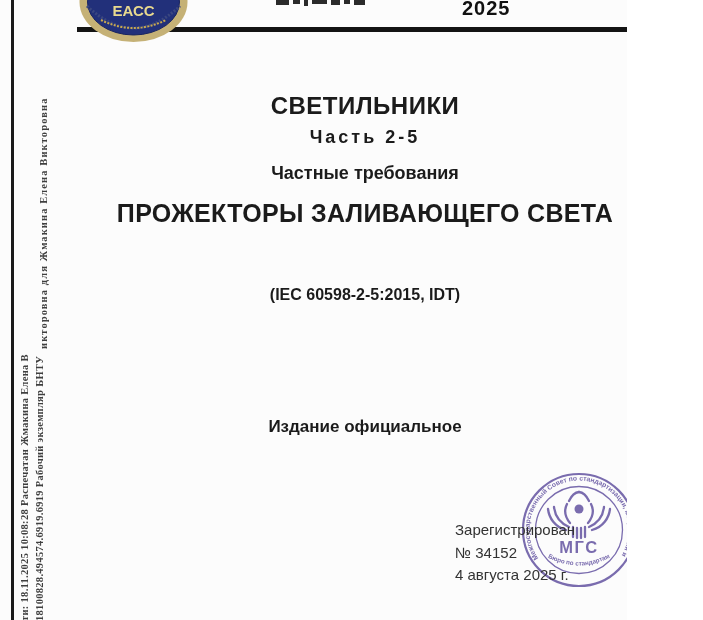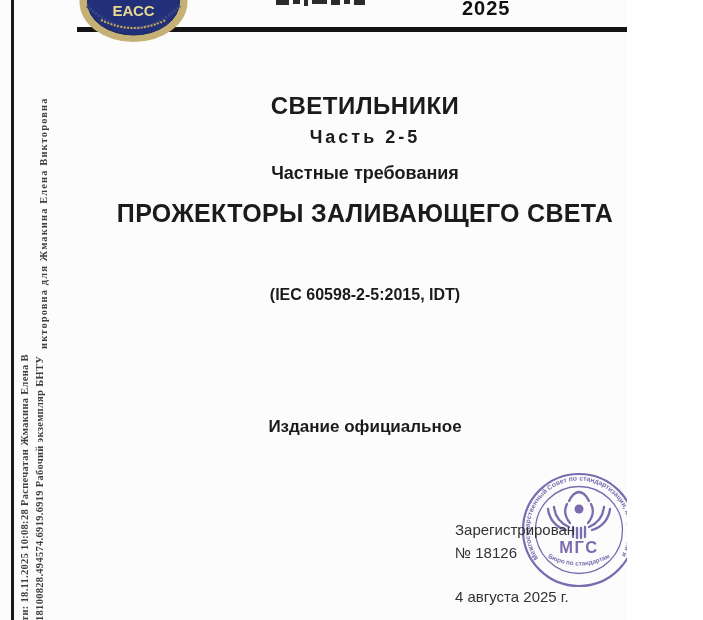--- a/index.html
+++ b/index.html
@@ -40,21 +40,21 @@
   .t1{top:92px;font-size:24px;letter-spacing:0.5px;}
   .t2{top:127px;font-size:18px;letter-spacing:3px;}
   .t3{top:163px;font-size:18px;}
   .t4{top:199px;font-size:25px;letter-spacing:0.3px;}
   .iec{top:286px;font-size:16px;}
   .edition{top:417px;font-size:17px;}
   
   .reg{position:absolute;left:455px;z-index:3;font-size:15px;color:#333;}
   .reg1{top:521px;}
   .reg2{top:544px;}
-  .reg3{top:566px;margin-top:22px;}
+  .reg3{top:566px;}
   
   .stamp{position:absolute;left:520px;top:471px;width:118px;height:118px;z-index:2;opacity:0.9;}
 </style>
 </head>
 <body>
 
 <div class="page">
 
   <div class="rule-v left"></div>
   <div class="rule-v right"></div>
@@ -115,16 +115,16 @@
         <path d="M65,56 L65,66"></path>
       </g>
       <text x="59" y="82" text-anchor="middle" font-family="Liberation Sans, sans-serif" font-size="16.5" font-weight="bold" fill="#6c5da6" letter-spacing="1.5">МГС</text>
       <text font-family="Liberation Sans, sans-serif" font-size="6.3" fill="#6c5da6" font-weight="bold">
         <textPath href="#arcPath" startOffset="50%" text-anchor="middle">Бюро по стандартам</textPath>
       </text>
     </svg>
   </div>
 
   <div class="reg reg1">Зарегистрирован</div>
-  <div class="reg reg2">№ 18126</div>
+  <div class="reg reg2">№ 34152</div>
   <div class="reg reg3">4 августа 2025 г.</div>
 
 </div>
 
 </body></html>

